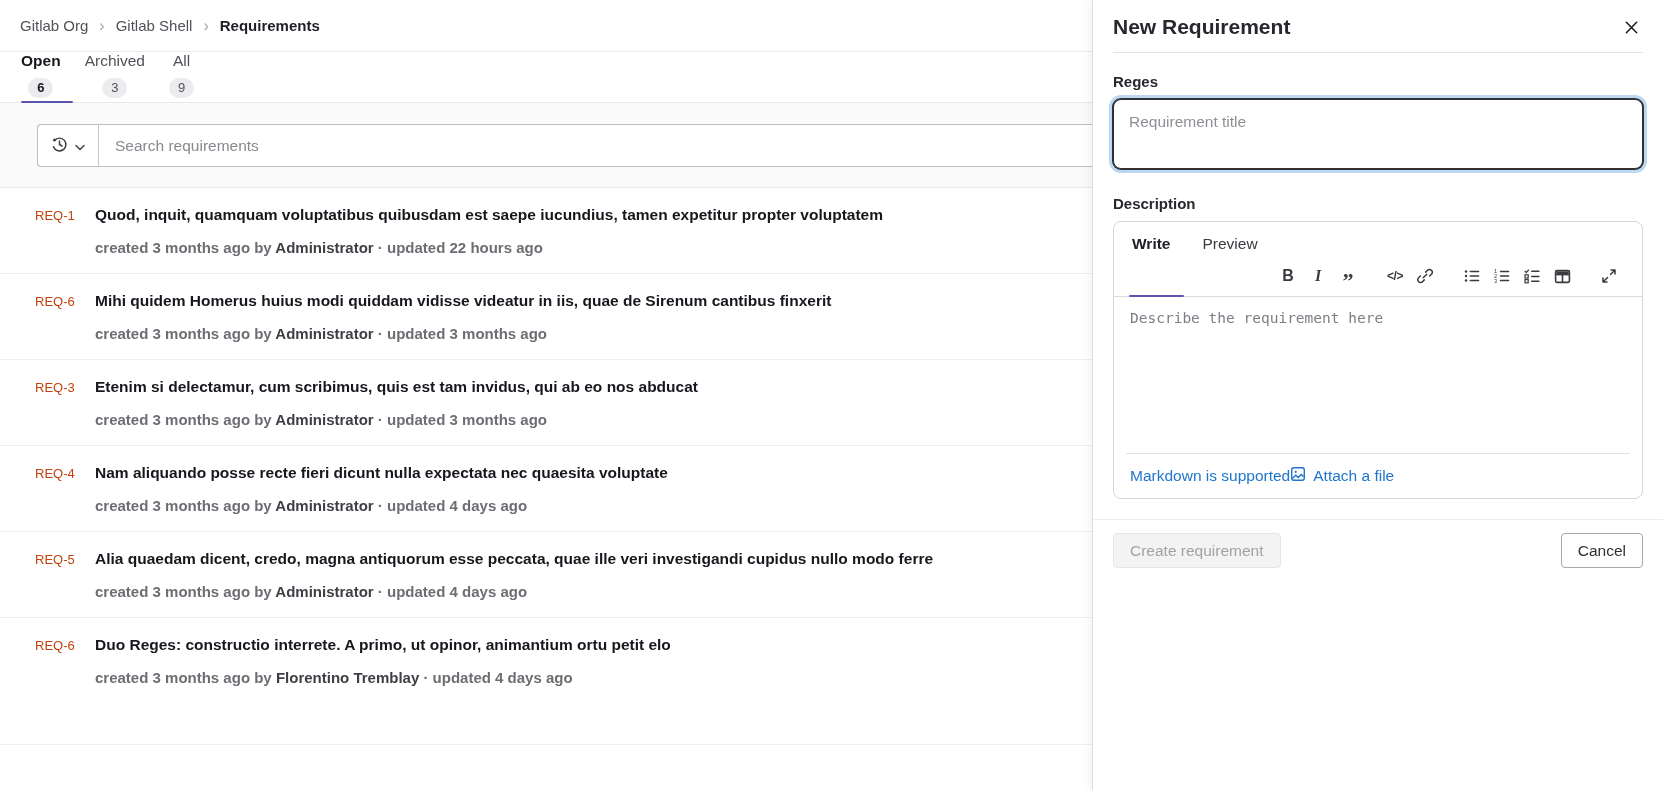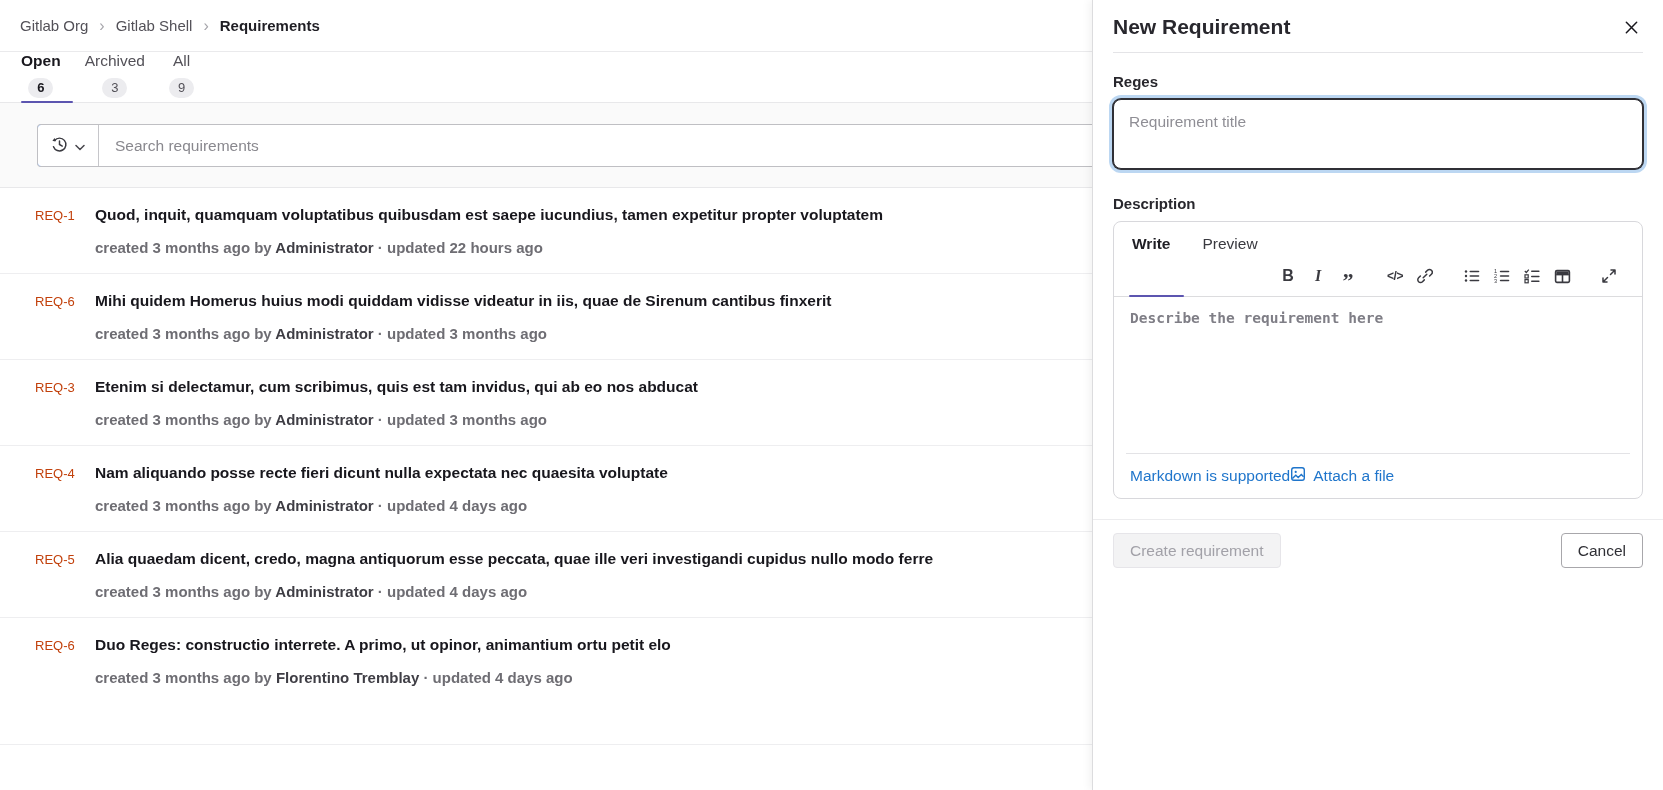--- a/index.html
+++ b/index.html
@@ -120,21 +120,21 @@
   }
   .tb-gap { width:17px; }
   .tb-bold { font-weight:800; font-size:16px; font-family:"Liberation Sans",sans-serif; }
   .tb-italic { font-style:italic; font-weight:700; font-size:16px; font-family:"Liberation Serif",serif; }
   .tb-quote { font-family:"Liberation Serif",serif; font-size:22px; font-weight:700; line-height:0; padding-top:10px; }
   .tb-code { font-size:12px; font-weight:700; letter-spacing:-.5px; font-family:"Liberation Sans",sans-serif; }
 
   .md-textarea {
     display:block; width:100%; height:156px; border:none; outline:none; resize:none;
     padding:13px 16px; font-family:"DejaVu Sans Mono","Liberation Mono",monospace;
-    font-size:14.5px; color:#333238; border-radius:0;font-weight:bold;
+    font-size:14.5px; color:#333238; border-radius:0;
   }
   .md-textarea::placeholder { color:#7f7e86; }
 
   .md-footer-hr { border:none; border-top:1px solid #e3e3e6; margin:0 12px; }
   .md-footer {
     display:flex; align-items:center; justify-content:flex-start;
     height:44px; padding:0 16px;
   }
   .link { color:#1f75cb; font-size:15.5px; text-decoration:none; cursor:pointer; }
   .attach { display:flex; align-items:center; gap:7px; }

